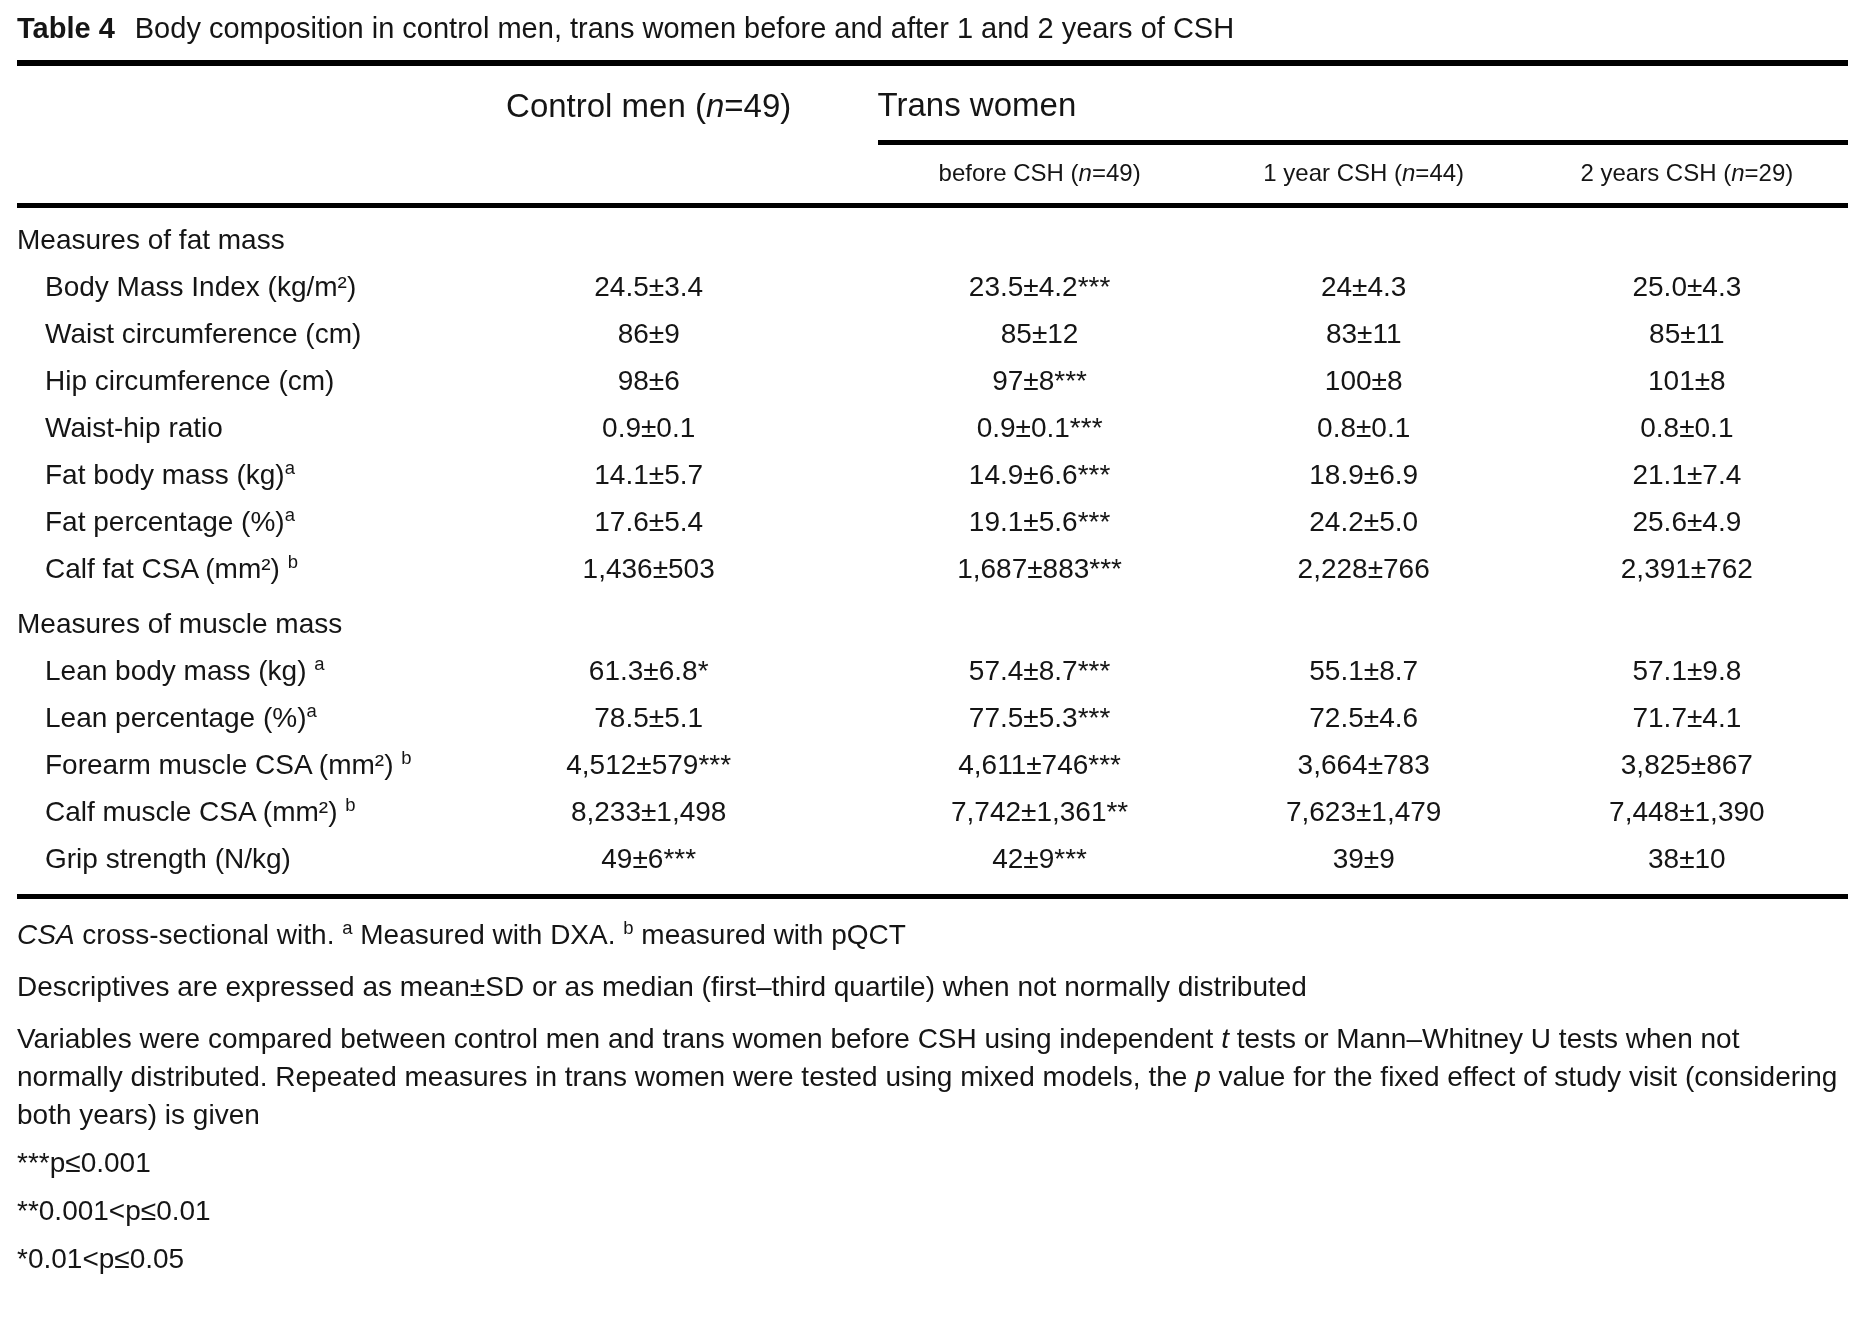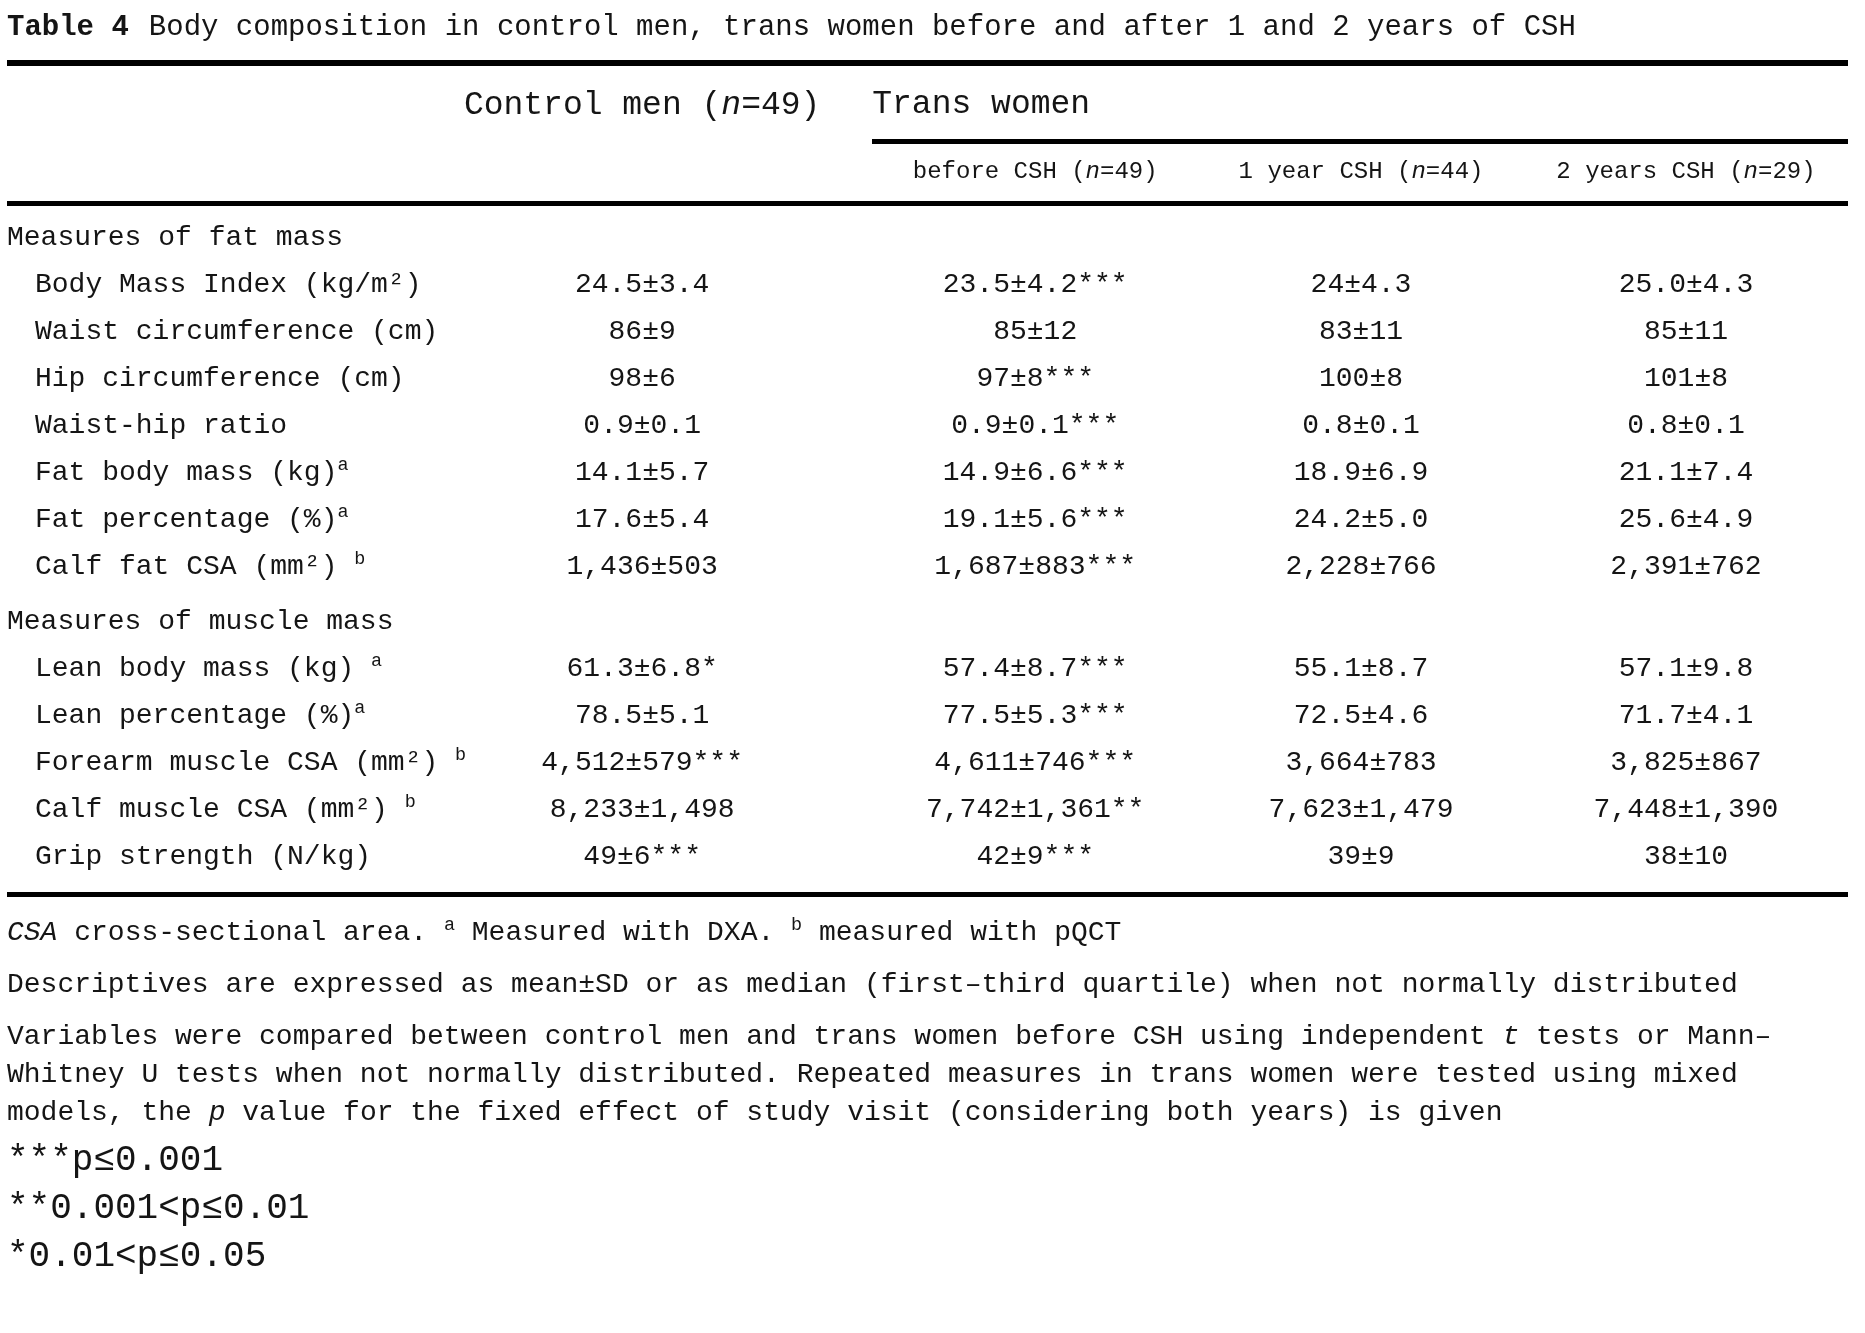--- a/index.html
+++ b/index.html
@@ -1,23 +1,23 @@
 <!DOCTYPE html>
 <html><head>
 <meta charset="utf-8">
 <style>
   html, body { margin: 0; padding: 0; background: #ffffff; }
   .page {
     position: relative;
     width: 1865px;
     height: 1333px;
     box-sizing: border-box;
-    padding: 8px 17px 0 7px;
+    padding: 8px 17px 0 17px;
     background: #ffffff;
-    font-family: Liberation Mono, monospace;
+    font-family: Liberation Sans, sans-serif;
     font-size: 28px;
     color: #151515;
     overflow: hidden;
   }
   .caption {
     font-size: 29px;
     line-height: 36px;
     margin: 2px 0 14px 0;
     white-space: nowrap;
   }
@@ -59,21 +59,21 @@
   }
 
   .fn {
     margin: 14px 0 0 0;
     font-size: 28px;
     line-height: 38px;
   }
   .fn-first { margin-top: 17px; }
   .sig {
     margin: 10px 0 0 0;
-    font-size: 36px;
+    font-size: 28px;
     line-height: 38px;
   }
   i { font-style: italic; }
 </style>
 </head>
 <body>
 
 <div class="page">
 
   <div class="caption">
@@ -192,21 +192,21 @@
       <tr class="lastrow">
         <td class="label"><span>Grip strength (N/kg)</span><sup></sup></td>
         <td class="val">49±6***</td>
         <td class="val">42±9***</td>
         <td class="val">39±9</td>
         <td class="val">38±10</td>
       </tr>
     </tbody>
   </table>
 
-  <p class="fn fn-first"><i>CSA</i><span> cross-sectional area. </span><sup>a</sup><span> Measured with DXA. </span><sup>b</sup><span> measured with pQCT</span></p>
+  <p class="fn fn-first"><i>CSA</i><span> cross-sectional with. </span><sup>a</sup><span> Measured with DXA. </span><sup>b</sup><span> measured with pQCT</span></p>
 
   <p class="fn">Descriptives are expressed as mean±SD or as median (first–third quartile) when not normally distributed</p>
 
   <p class="fn"><span>Variables were compared between control men and trans women before CSH using independent </span><i>t</i><span> tests or Mann–Whitney U tests when not normally distributed. Repeated measures in trans women were tested using mixed models, the </span><i>p</i><span> value for the fixed effect of study visit (considering both years) is given</span></p>
 
   <p class="sig">***p≤0.001</p>
   <p class="sig">**0.001&lt;p≤0.01</p>
   <p class="sig">*0.01&lt;p≤0.05</p>
 
 </div>

